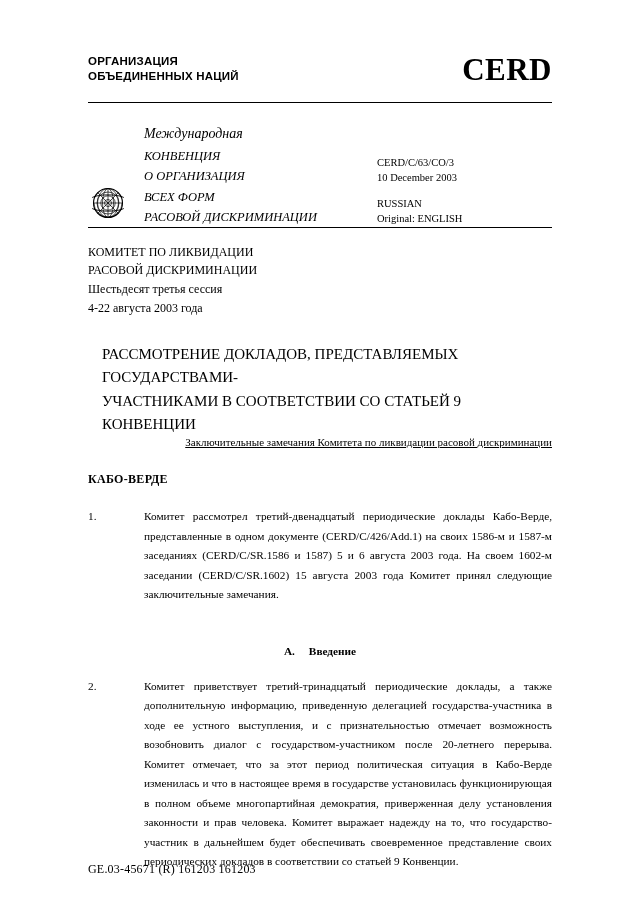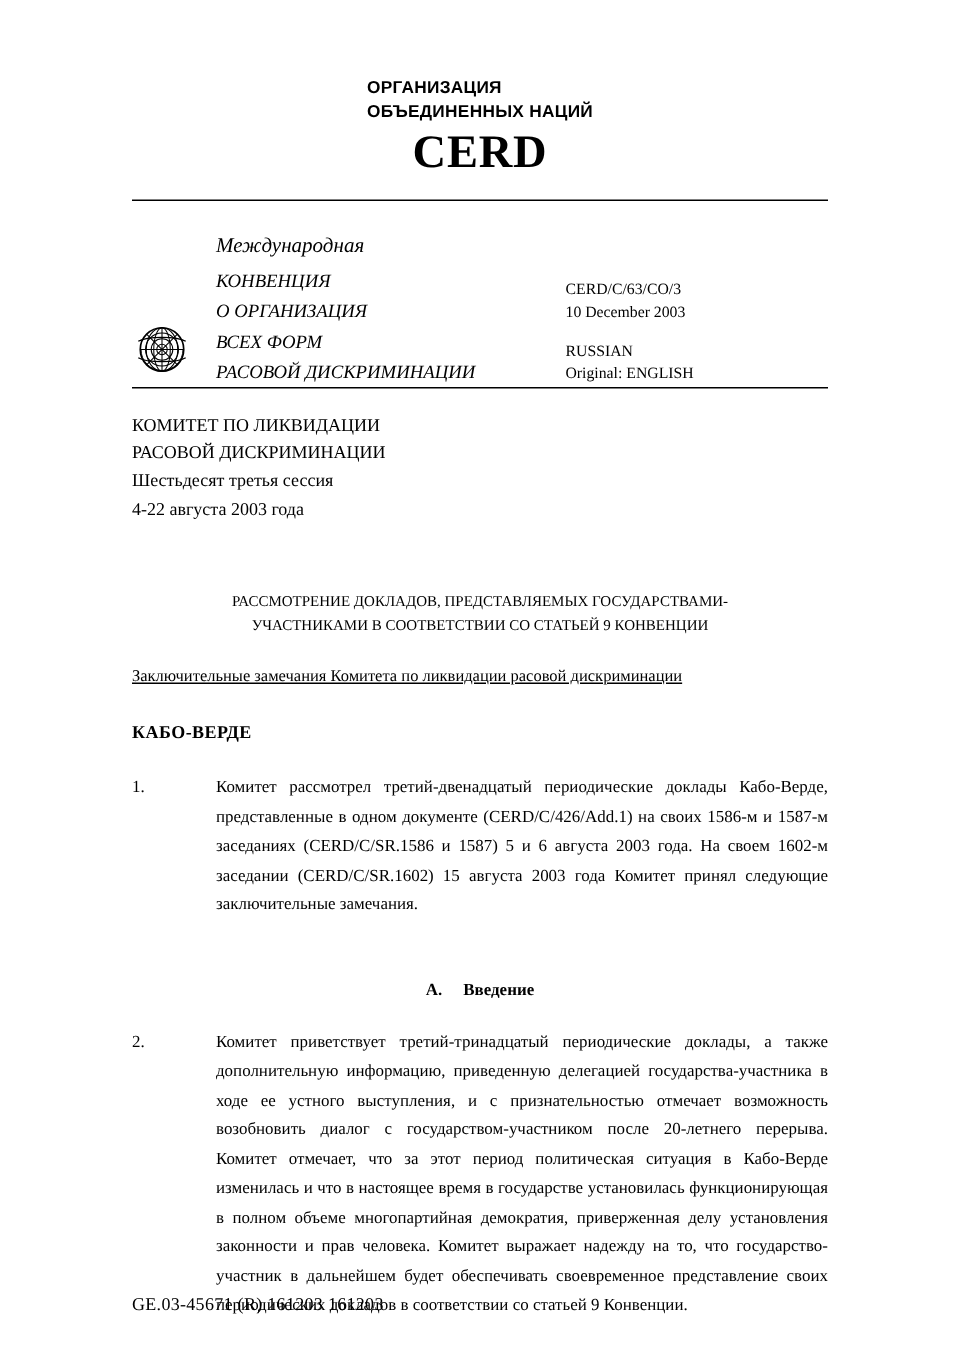--- a/index.html
+++ b/index.html
@@ -18,24 +18,23 @@
     position: relative;
     width: 640px;
     height: 905px;
     box-sizing: border-box;
     padding: 48px 88px 20px 88px;
   }
 
   
   .masthead {
     display: flex;
-    align-items: center;
+    align-items: flex-end;
     justify-content: space-between;
     margin-top: 4px;
-    flex-direction: column;
   }
   .org-name {
     font-family: "Liberation Sans", sans-serif;
     font-weight: bold;
     font-size: 11.5px;
     line-height: 1.35;
     letter-spacing: 0.2px;
   }
   .cerd-logo {
     font-family: "Liberation Serif", serif;
@@ -88,29 +87,28 @@
   .committee {
     margin-top: 15px;
     font-size: 12px;
     line-height: 1.5;
   }
   .committee .caps { }
   .committee .sub { margin-top: 1px; }
 
   
   .doc-title {
-    margin-top: 46px;
-    text-align: center;
-    font-size: 10px;
+    margin-top: 26px;
+    text-align: left;
+    font-size: 15px;
     line-height: 1.55;
     padding: 0 14px;
   }
   .subtitle {
-    margin-top: 20px;
-    text-align: left;
+    text-align: right;
     font-size: 11px;
     text-decoration: underline;
   }
   .country {
     margin-top: 24px;
     text-align: left;
     font-weight: bold;
     font-size: 12px;
     letter-spacing: 0.3px;
   }

